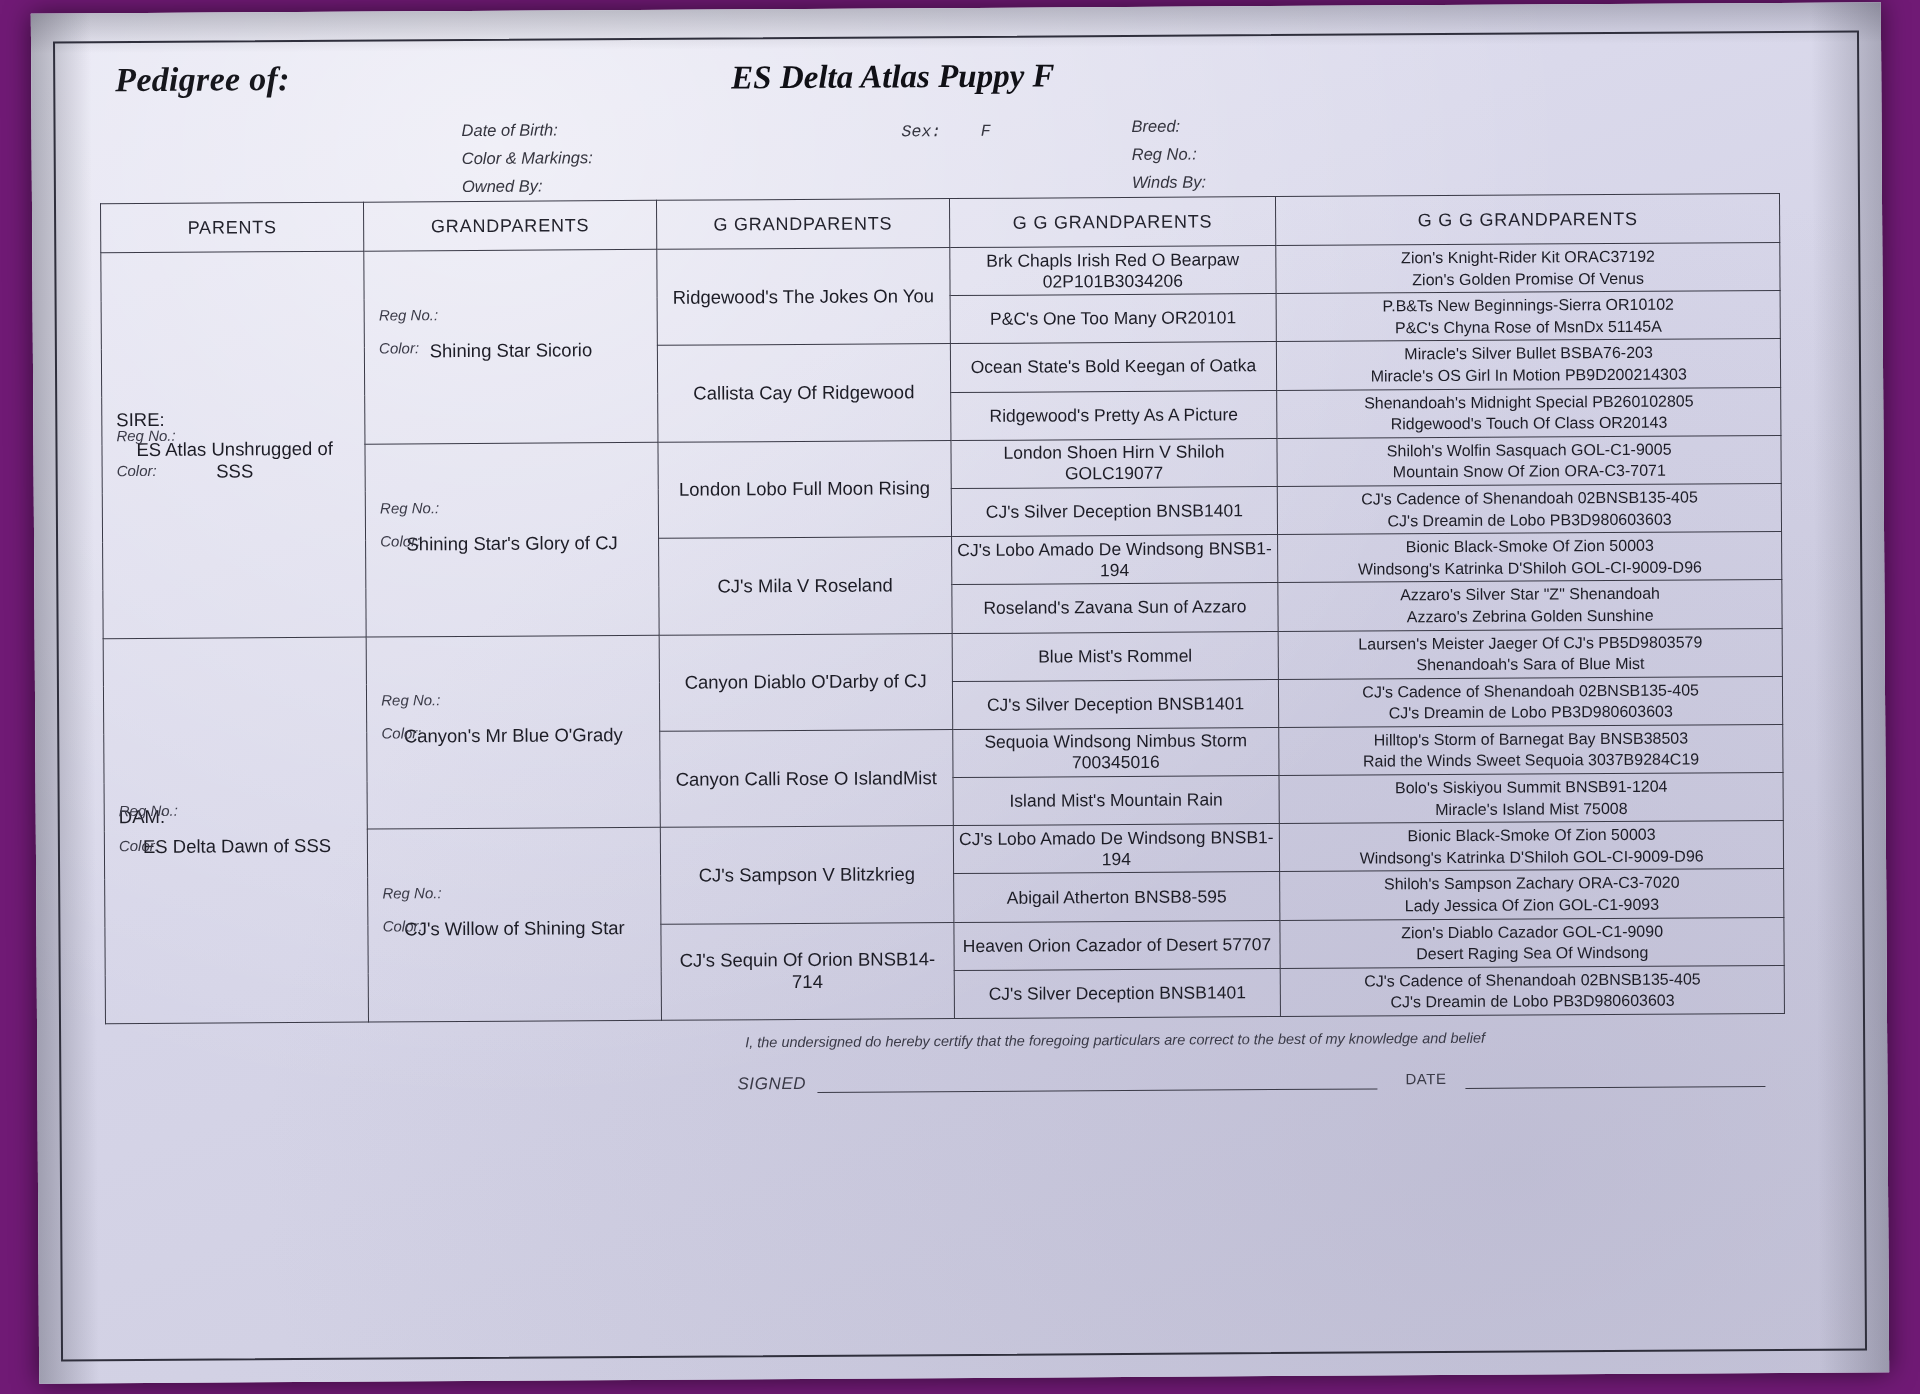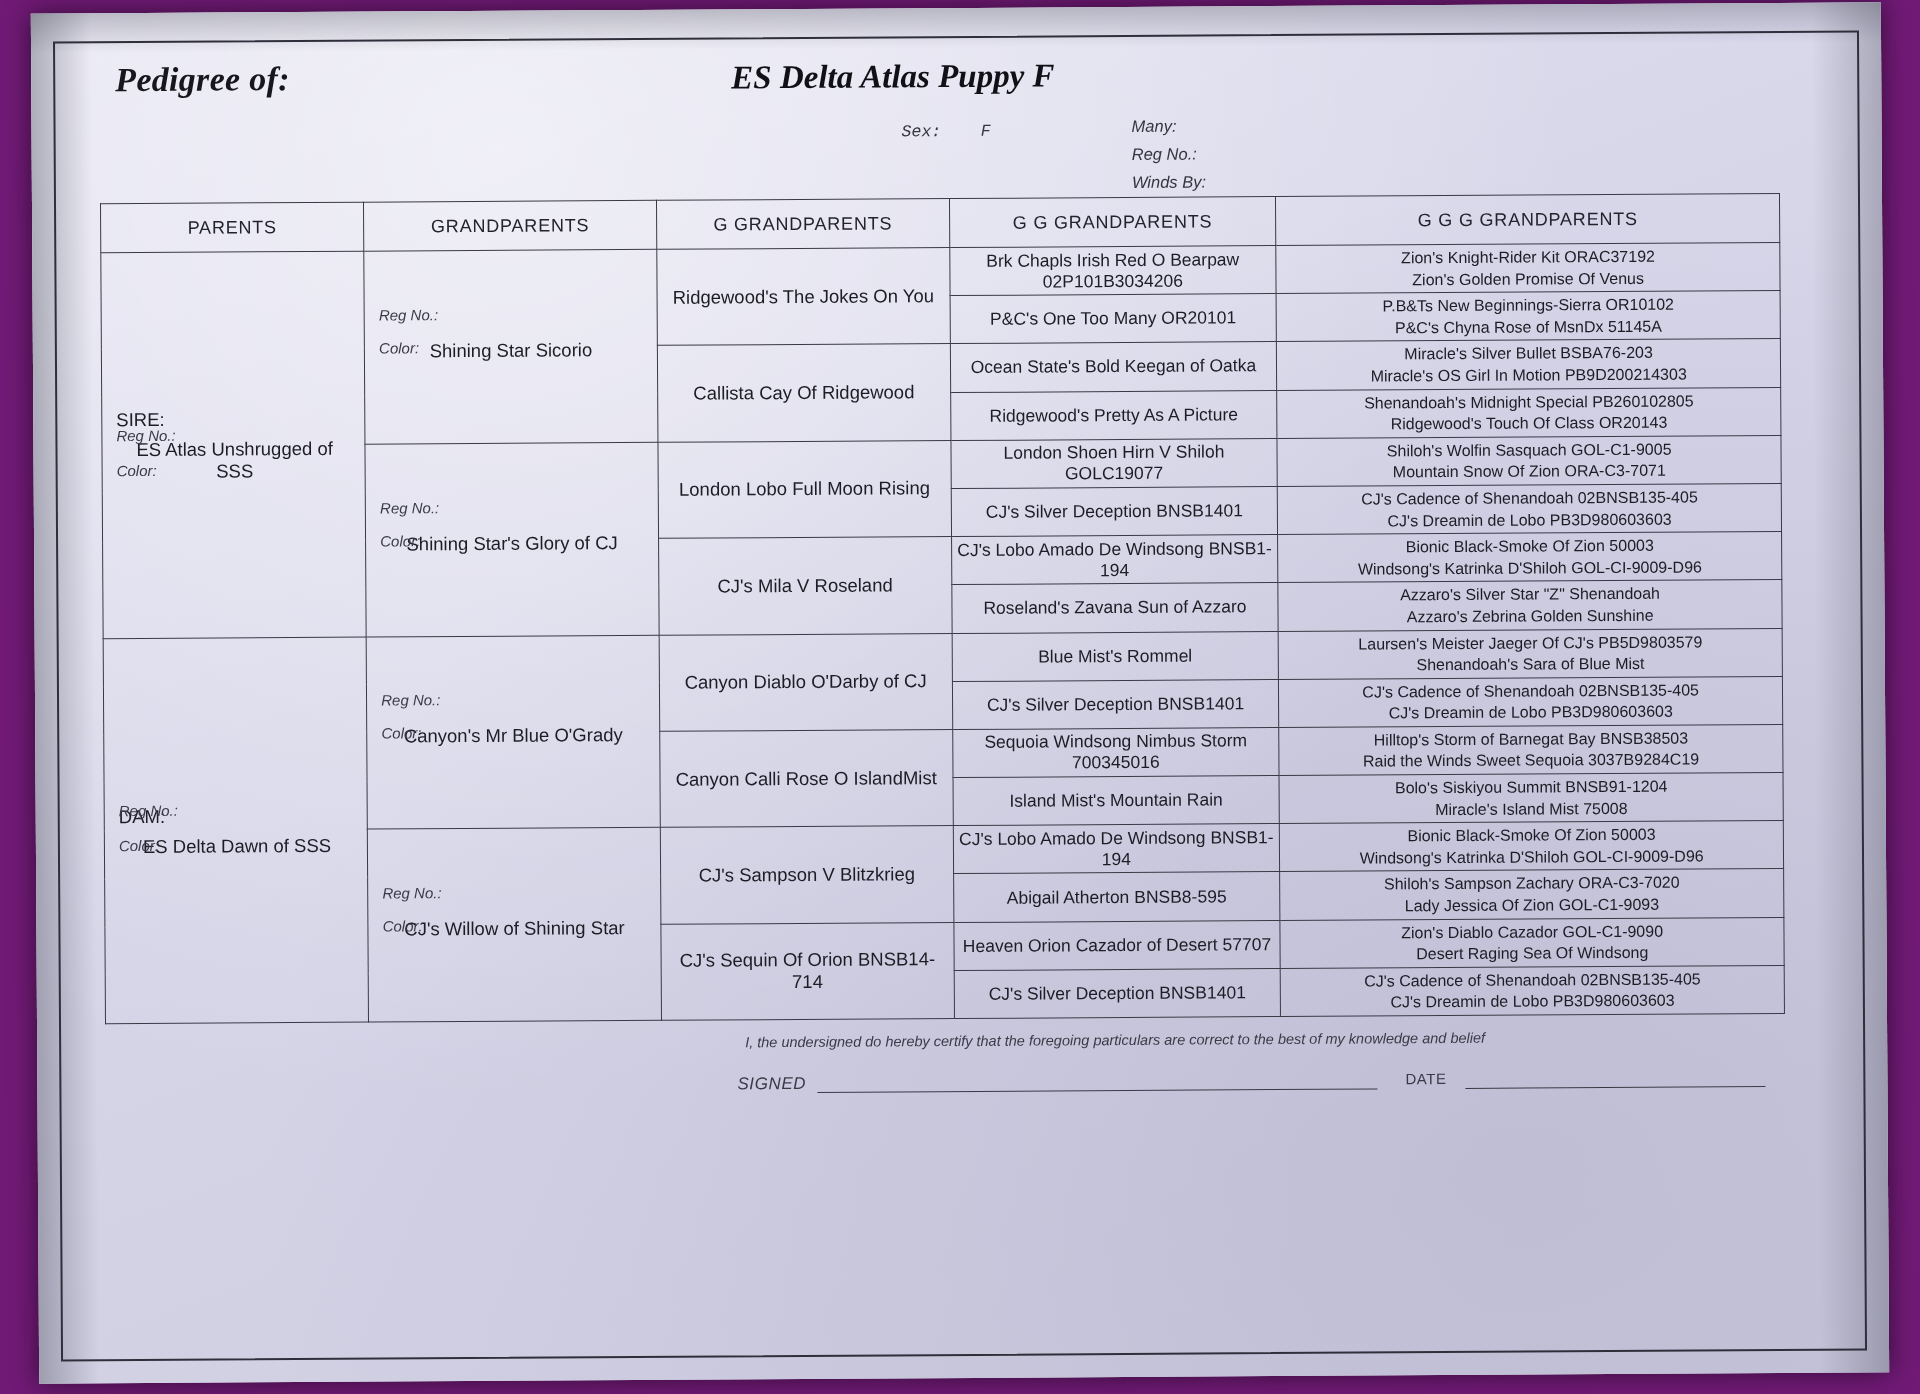--- a/index.html
+++ b/index.html
@@ -230,29 +230,34 @@
     <div class="form-border"></div>
 
     <div class="content">
 
       <div class="title-row">
         <div class="pedigree-of">Pedigree of:</div>
         <div class="dog-name">ES Delta Atlas Puppy F</div>
       </div>
 
       <div class="meta">
+        <div class="col1">
+          <div class="line">Date of Birth:</div>
+          <div class="line">Color &amp; Markings:</div>
+          <div class="line">Owned By:</div>
+        </div>
         <div class="col2">
           <div class="line">
             <span>Sex:</span>
             &nbsp;&nbsp;
             <span>F</span>
           </div>
         </div>
         <div class="col3">
-          <div class="line">Many:</div>
+          <div class="line">Breed:</div>
           <div class="line">Reg No.:</div>
           <div class="line">Winds By:</div>
         </div>
       </div>
 
       <table class="ped">
         <colgroup>
           <col style="width:232px">
           <col style="width:258px">
           <col style="width:258px">

